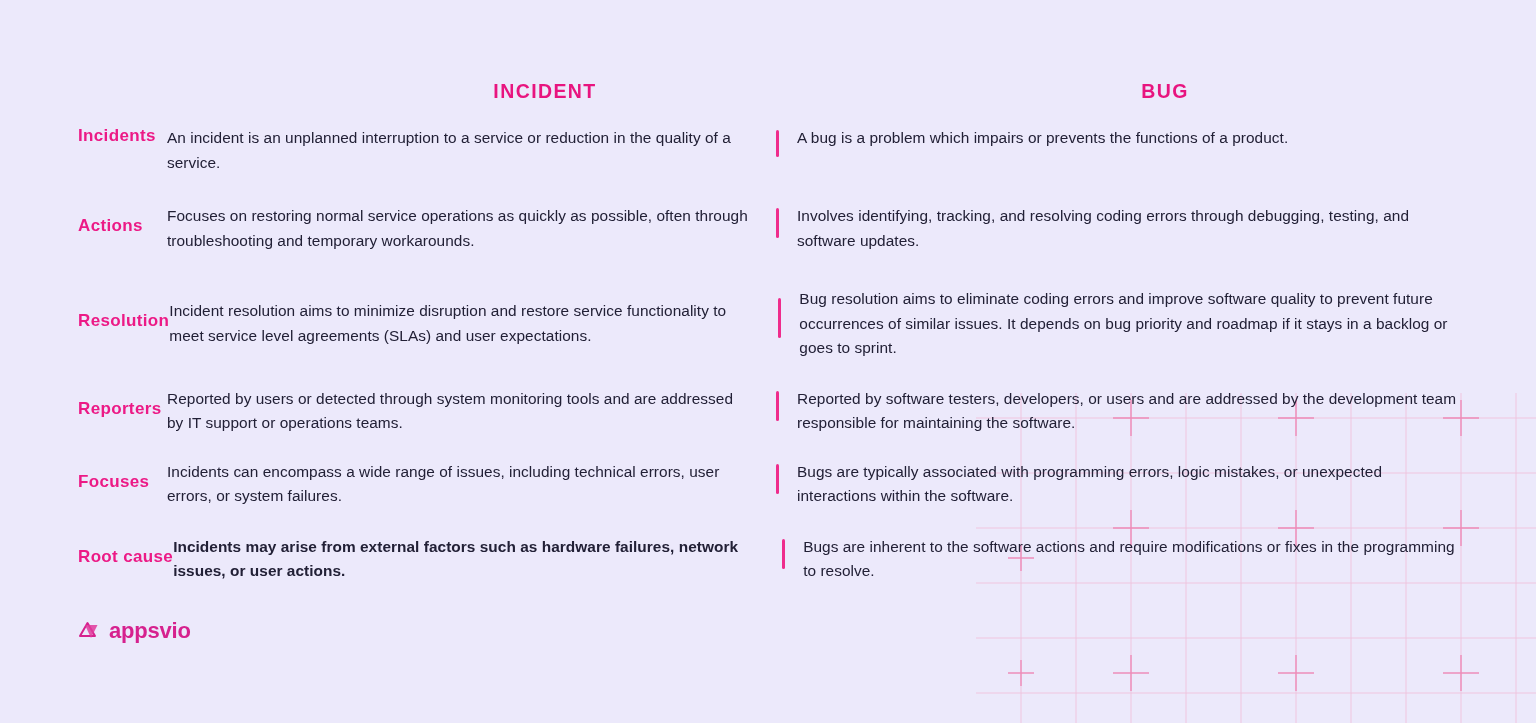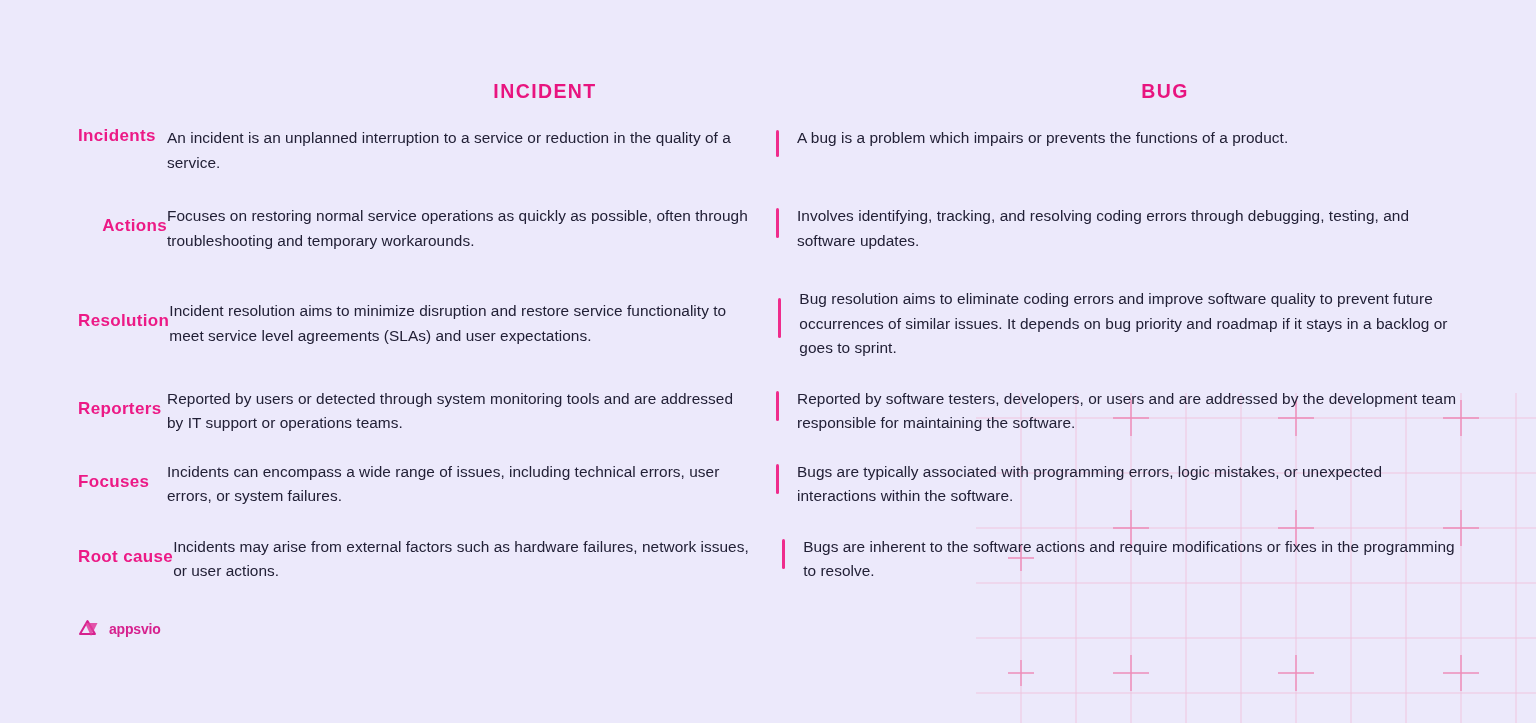--- a/index.html
+++ b/index.html
@@ -106,21 +106,21 @@
     left:78px;
     top:618px;
     display:flex;
     align-items:center;
     gap:7px;
     z-index:2;
   }
   .logo-mark { display:block; }
   .logo-word {
     color:#d6218e;
-    font-size:14px;
+    font-size:22px;
     font-weight:bold;
     letter-spacing:-.2px;
   }
 </style>
 </head>
 <body>
 
 <svg id="bg-grid" viewBox="0 0 560 330" width="560" height="330" xmlns="http://www.w3.org/2000/svg">
   <g stroke="#f2a8c8" stroke-width="1" opacity="0.55" fill="none">
     <line x1="45" y1="0" x2="45" y2="330"></line>
@@ -167,21 +167,21 @@
     <div class="row" style="min-height:68px; padding-bottom:12px;">
       <div class="row-label">Incidents</div>
       <div class="cell incident">An incident is an unplanned interruption to a service or reduction in the quality of a service.</div>
       <div class="cell bug">
         <span class="divider" style="top:4px; height:27px;"></span>
         <span>A bug is a problem which impairs or prevents the functions of a product.</span>
       </div>
     </div>
 
     <div class="row" style="min-height:68px; padding-bottom:20px;">
-      <div class="row-label" style="padding-top:22px;text-align:right;">Actions</div>
+      <div class="row-label" style="padding-top:22px;">Actions</div>
       <div class="cell incident" style="padding-top:10px;">Focuses on restoring normal service operations as quickly as possible, often through troubleshooting and temporary workarounds.</div>
       <div class="cell bug" style="padding-top:10px;">
         <span class="divider" style="top:14px; height:30px;"></span>
         <span>Involves identifying, tracking, and resolving coding errors through debugging, testing, and software updates.</span>
       </div>
     </div>
 
     <div class="row" style="min-height:96px; padding-bottom:14px;">
       <div class="row-label" style="padding-top:38px;">Resolution</div>
       <div class="cell incident" style="padding-top:26px;">Incident resolution aims to minimize disruption and restore service functionality to meet service level agreements (SLAs) and user expectations.</div>
@@ -204,21 +204,21 @@
       <div class="row-label" style="padding-top:20px;">Focuses</div>
       <div class="cell incident" style="padding-top:8px;">Incidents can encompass a wide range of issues, including technical errors, user errors, or system failures.</div>
       <div class="cell bug" style="padding-top:8px;">
         <span class="divider" style="top:12px; height:30px;"></span>
         <span>Bugs are typically associated with programming errors, logic mistakes, or unexpected interactions within the software.</span>
       </div>
     </div>
 
     <div class="row" style="min-height:68px;">
       <div class="row-label" style="padding-top:22px;">Root cause</div>
-      <div class="cell incident" style="padding-top:10px;">Incidents may arise from external factors such as hardware failures, network issues, or user actions.</div>
+      <div class="cell incident" style="padding-top:10px;font-weight:bold;">Incidents may arise from external factors such as hardware failures, network issues, or user actions.</div>
       <div class="cell bug" style="padding-top:10px;">
         <span class="divider" style="top:14px; height:30px;"></span>
         <span>Bugs are inherent to the software actions and require modifications or fixes in the programming to resolve.</span>
       </div>
     </div>
 
   </div>
 
   <div class="logo">
     <svg class="logo-mark" width="24" height="22" viewBox="0 0 24 22" xmlns="http://www.w3.org/2000/svg">

